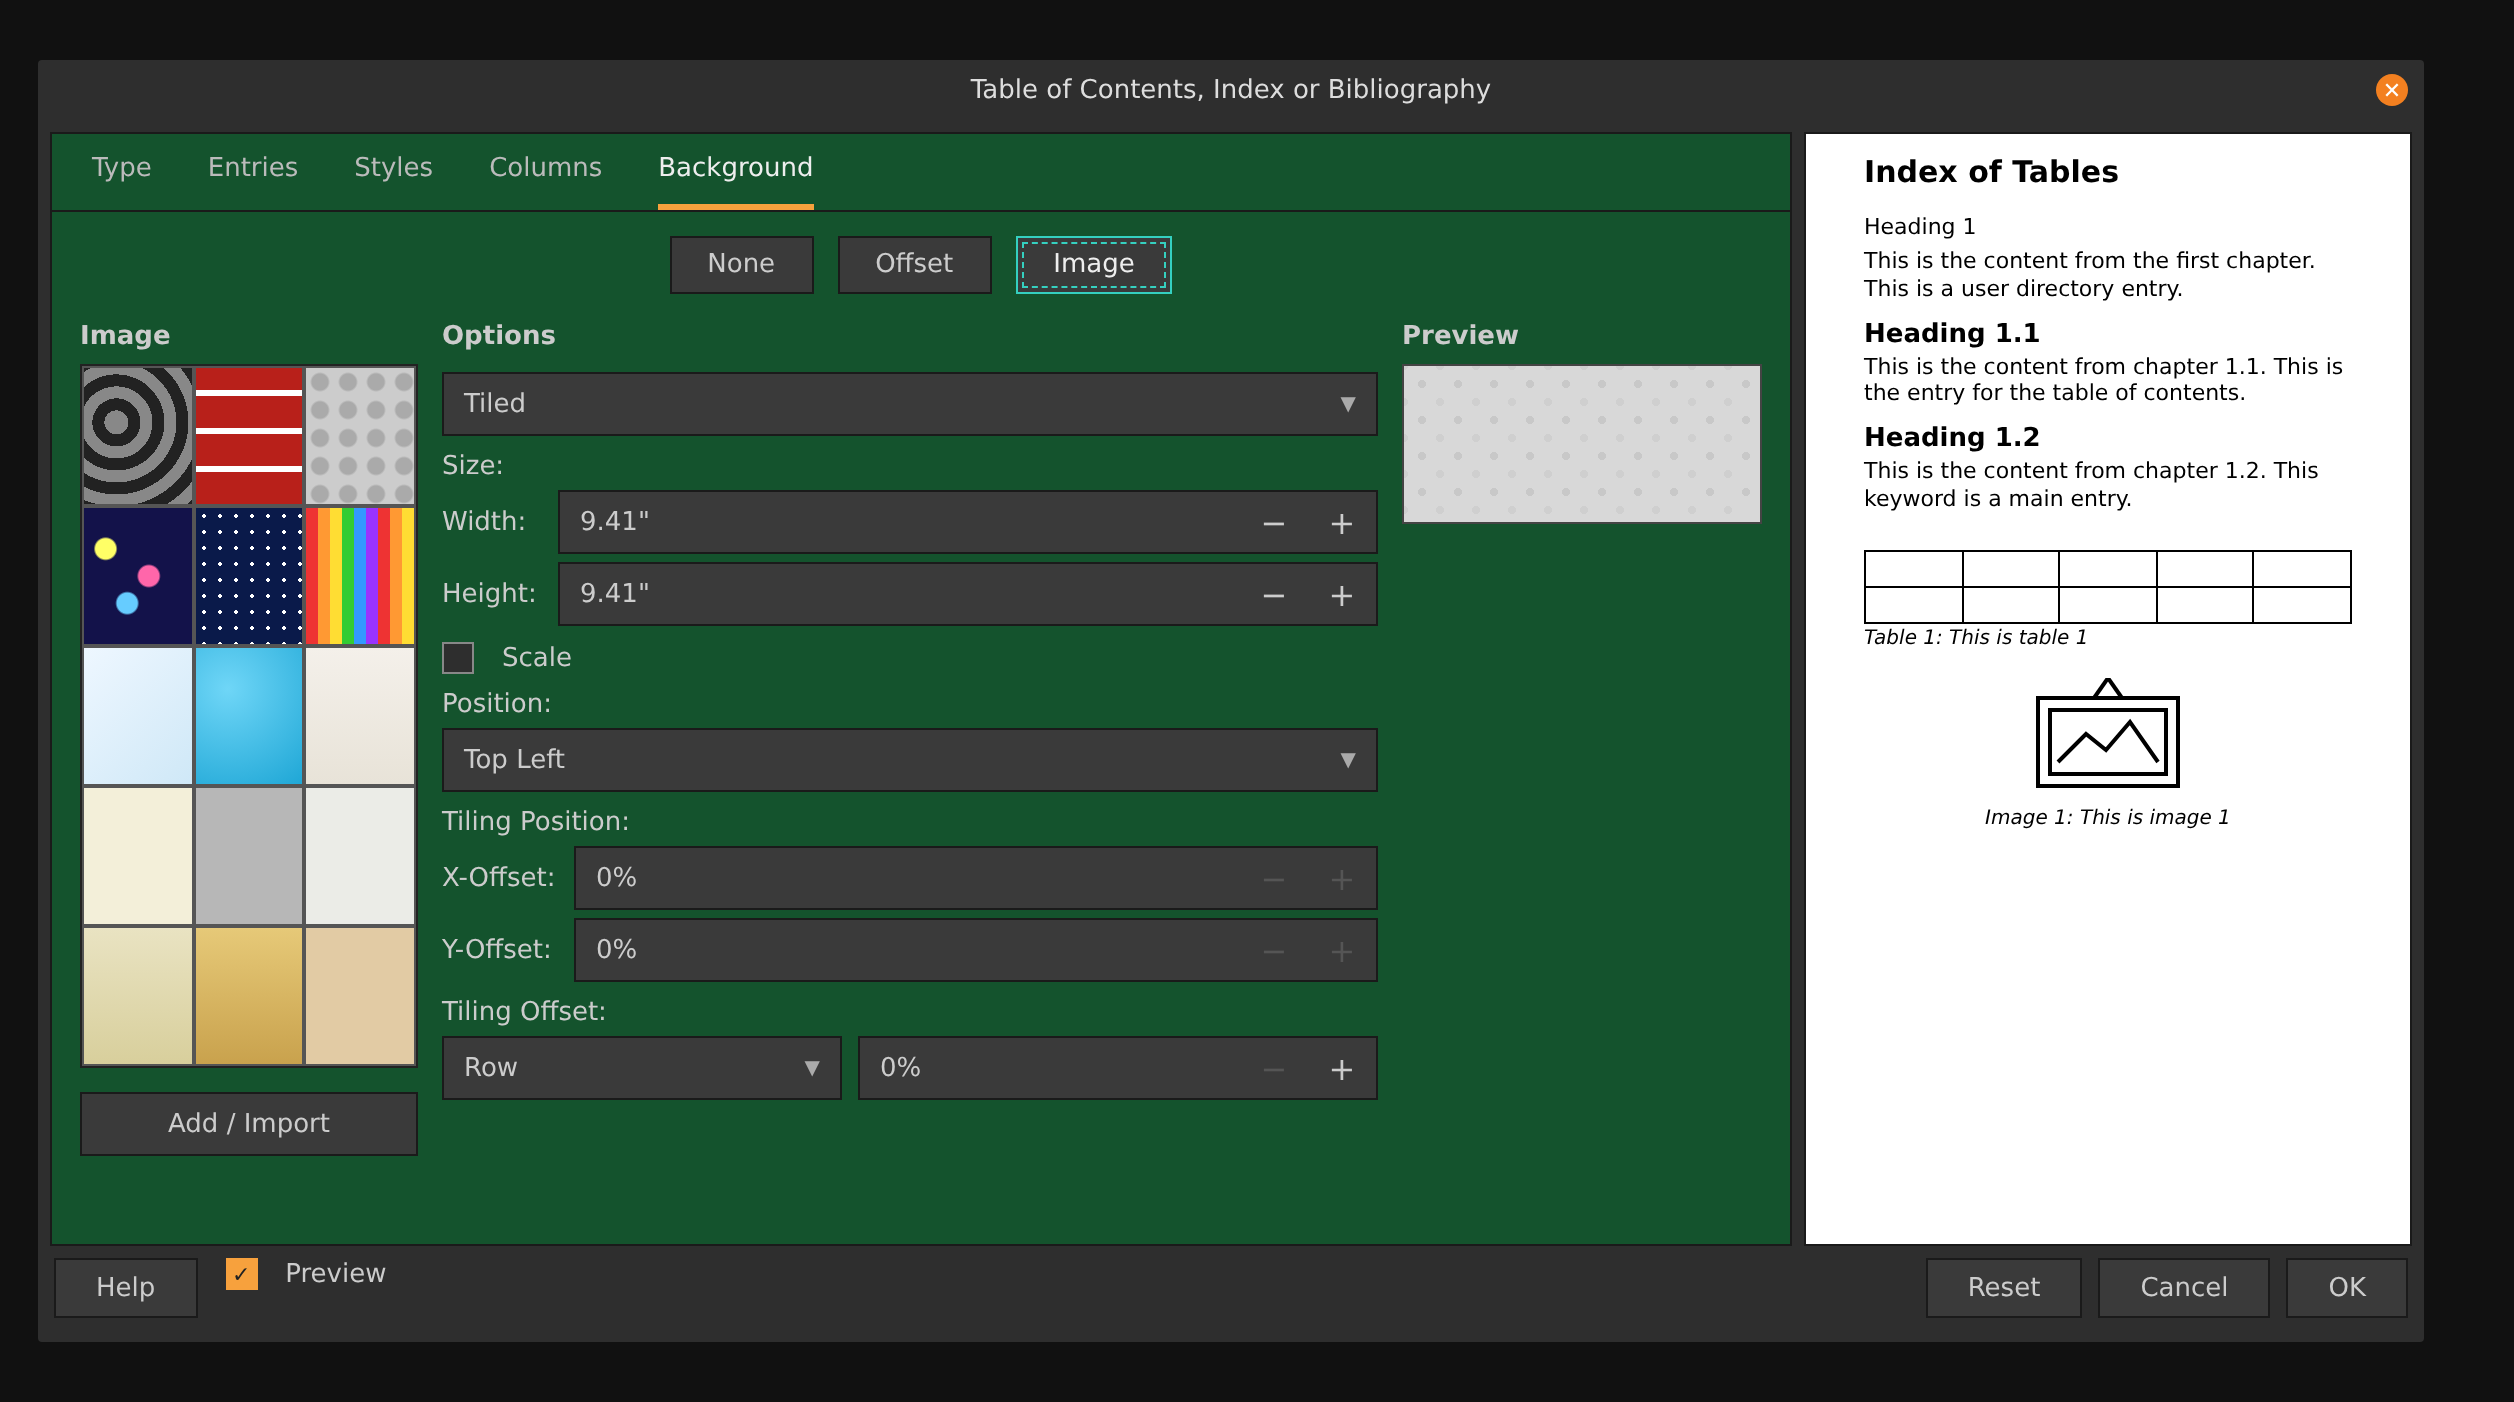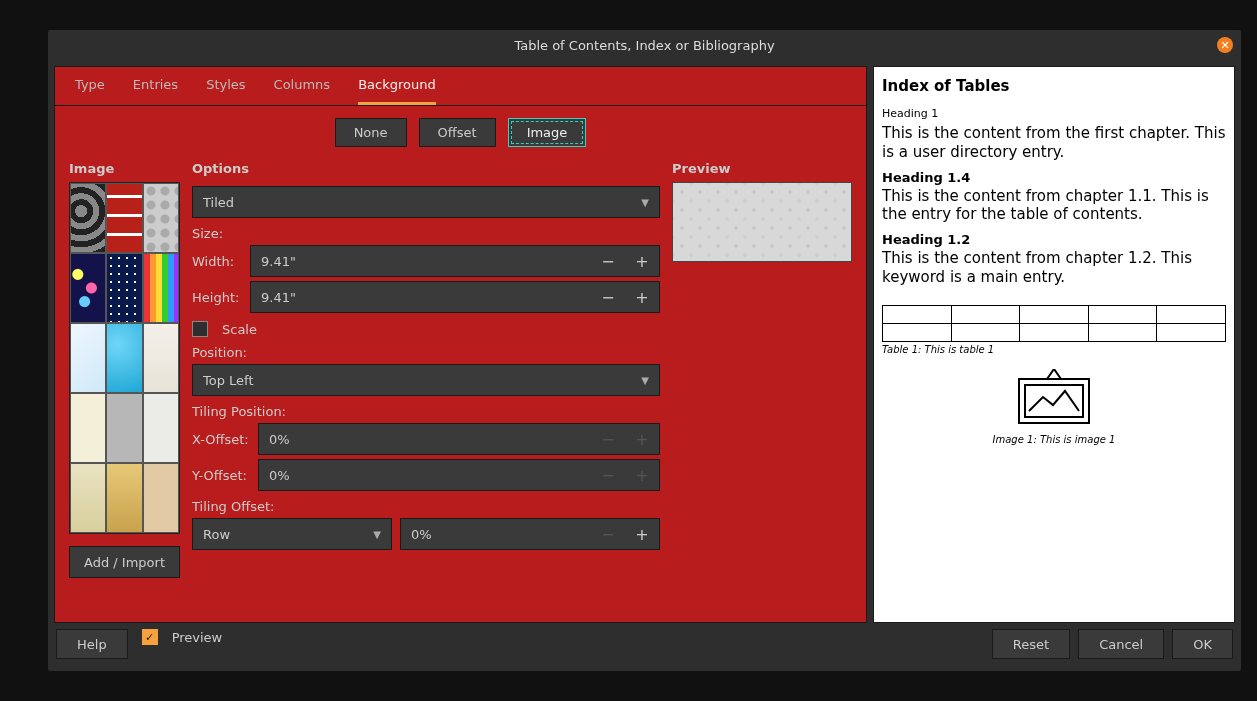--- a/index.html
+++ b/index.html
@@ -1,25 +1,25 @@
 <!DOCTYPE html>
 <html><head>
 <meta charset="utf-8">
 <style>
   * { box-sizing: border-box; margin: 0; padding: 0; font-family: "DejaVu Sans", "Liberation Sans", Arial, sans-serif; }
   body { background: #000; width: 1257px; height: 701px; overflow: hidden; }
   .backdrop { position:absolute; inset:0; background:#111; }
   .dialog {
-    position: absolute; left: 48px; top: 30px; width: 1193px; height: 641px;
+    position: absolute; left: 19px; top: 30px; width: 1193px; height: 641px;
     background: #2e2e2e; border-radius: 2px; display:flex; flex-direction:column;
   }
   .titlebar { height: 30px; display:flex; align-items:center; justify-content:center; color:#ddd; font-size:13px; position:relative; }
   .titlebar .close { position:absolute; right:8px; top:7px; width:16px; height:16px; border-radius:50%; background:#f38020; display:flex; align-items:center; justify-content:center; color:#fff; font-size:11px; cursor:pointer; }
   .body { flex:1; display:flex; padding:6px; gap:6px; overflow:hidden;}
-  .leftpane { flex:1; background:#b91c1c; border:1px solid #1a1a1a; display:flex; flex-direction:column; overflow:hidden;}
+  .leftpane { flex:1; background:#14532d; border:1px solid #1a1a1a; display:flex; flex-direction:column; overflow:hidden;}
   .tabs { display:flex; gap:28px; padding:10px 20px 0 20px; border-bottom:1px solid #1a1a1a; font-size:13px; }
   .tab { color:#bbb; padding-bottom:10px; cursor:pointer; }
   .tab.active { color:#eee; border-bottom:3px solid #f7a13d; font-weight:500;}
   .bgmode { display:flex; gap:12px; justify-content:center; padding:12px 0 8px; }
   .bgbtn { background:#3a3a3a; color:#ccc; padding:6px 18px; font-size:13px; border:1px solid #1a1a1a; cursor:pointer; }
   .bgbtn.selected { border:1px solid #35d0c0; outline:1px dashed #35d0c0; outline-offset:-4px; color:#eee; }
   .cols { display:flex; padding:6px 14px 0 14px; gap:12px; flex:1; overflow:hidden;}
   .col-label { color:#ccc; font-size:13px; margin-bottom:6px; font-weight:600;}
   .image-col { width:196px; display:flex; flex-direction:column; }
   .thumbs { display:grid; grid-template-columns:repeat(3,1fr); border:1px solid #222;}
@@ -32,25 +32,25 @@
   .row { display:flex; align-items:center; gap:8px;}
   .spin { flex:1; background:#3a3a3a; height:32px; display:flex; align-items:center; border:1px solid #1a1a1a;}
   .spin input { flex:1; background:transparent; border:none; color:#ccc; font-size:13px; padding:0 10px; outline:none;}
   .spin .btn { width:34px; height:100%; display:flex; align-items:center; justify-content:center; color:#ccc; cursor:pointer; font-size:16px;}
   .spin .btn.disabled { color:#555; cursor:default;}
   .cbx { width:16px; height:16px; border:1px solid #888; display:inline-flex; align-items:center; justify-content:center; margin-right:6px; cursor:pointer; background:#2e2e2e;}
   .cbx.checked { background:#f7a13d; border-color:#f7a13d;}
   .cbx.checked::after { content:"✓"; font-size:11px; color:#222; font-weight:bold;}
   .preview-col { width:200px; }
   .preview-box { width:180px; height:80px; border:1px solid #444; background:#d8d8d8; background-image:radial-gradient(#c8c8c8 2px, transparent 2px), radial-gradient(#cfcfcf 2px, transparent 2px); background-size:18px 18px; background-position:0 0, 9px 9px;}
-  .docprev { width:362px; background:#fff; color:#000; padding:10px 8px; font-size:11px; overflow:auto; border:1px solid #1a1a1a;}
+  .docprev { width:304px; background:#fff; color:#000; padding:10px 29px; font-size:11px; overflow:auto; border:1px solid #1a1a1a;}
   .docprev h2 { font-size:15px; font-weight:bold; margin-bottom:12px;}
   .docprev h3 { font-size:11px; font-weight:normal; margin-bottom:4px; margin-top:10px;}
   .docprev h4 { font-size:13px; font-weight:bold; margin-top:8px; margin-bottom:2px;}
-  .docprev p { font-size:15px; margin-bottom:2px; line-height:1.25;}
+  .docprev p { font-size:11px; margin-bottom:2px; line-height:1.25;}
   .docprev table { width:100%; border-collapse:collapse; margin-top:18px;}
   .docprev td { border:1px solid #000; height:18px;}
   .docprev .cap { font-style:italic; font-size:10px; margin-top:2px;}
   .docprev .img-holder { margin-top:14px; text-align:center;}
   .footer { height:42px; display:flex; align-items:flex-start; padding:0 8px; gap:8px; border-top:0px solid #1a1a1a;}
   .fbtn { background:#3a3a3a; color:#ccc; height:30px; padding:0 20px; font-size:13px; display:flex; align-items:center; border:1px solid #1a1a1a; cursor:pointer;}
   .spacer { flex:1;}
   
   .t-stones{background:repeating-radial-gradient(circle at 30% 40%,#888 0 6px,#222 6px 12px),#555;}
   .t-bricks{background:repeating-linear-gradient(0deg,#b8201a 0 16px,#fff 16px 19px),repeating-linear-gradient(90deg,transparent 0 24px,#fff 24px 27px);background-blend-mode:normal; background-color:#b8201a;}
@@ -192,21 +192,21 @@
           <div class="col-label">Preview</div>
           <div class="preview-box"></div>
         </div>
       </div>
     </div>
 
     <div class="docprev">
       <h2>Index of Tables</h2>
       <h3>Heading 1</h3>
       <p>This is the content from the first chapter. This is a user directory entry.</p>
-      <h4>Heading 1.4</h4>
+      <h4>Heading 1.1</h4>
       <p>This is the content from chapter 1.1. This is the entry for the table of contents.</p>
       <h4>Heading 1.2</h4>
       <p>This is the content from chapter 1.2. This keyword is a main entry.</p>
       <table>
         <tbody>
             <tr>
               <td></td>
               <td></td>
               <td></td>
               <td></td>

